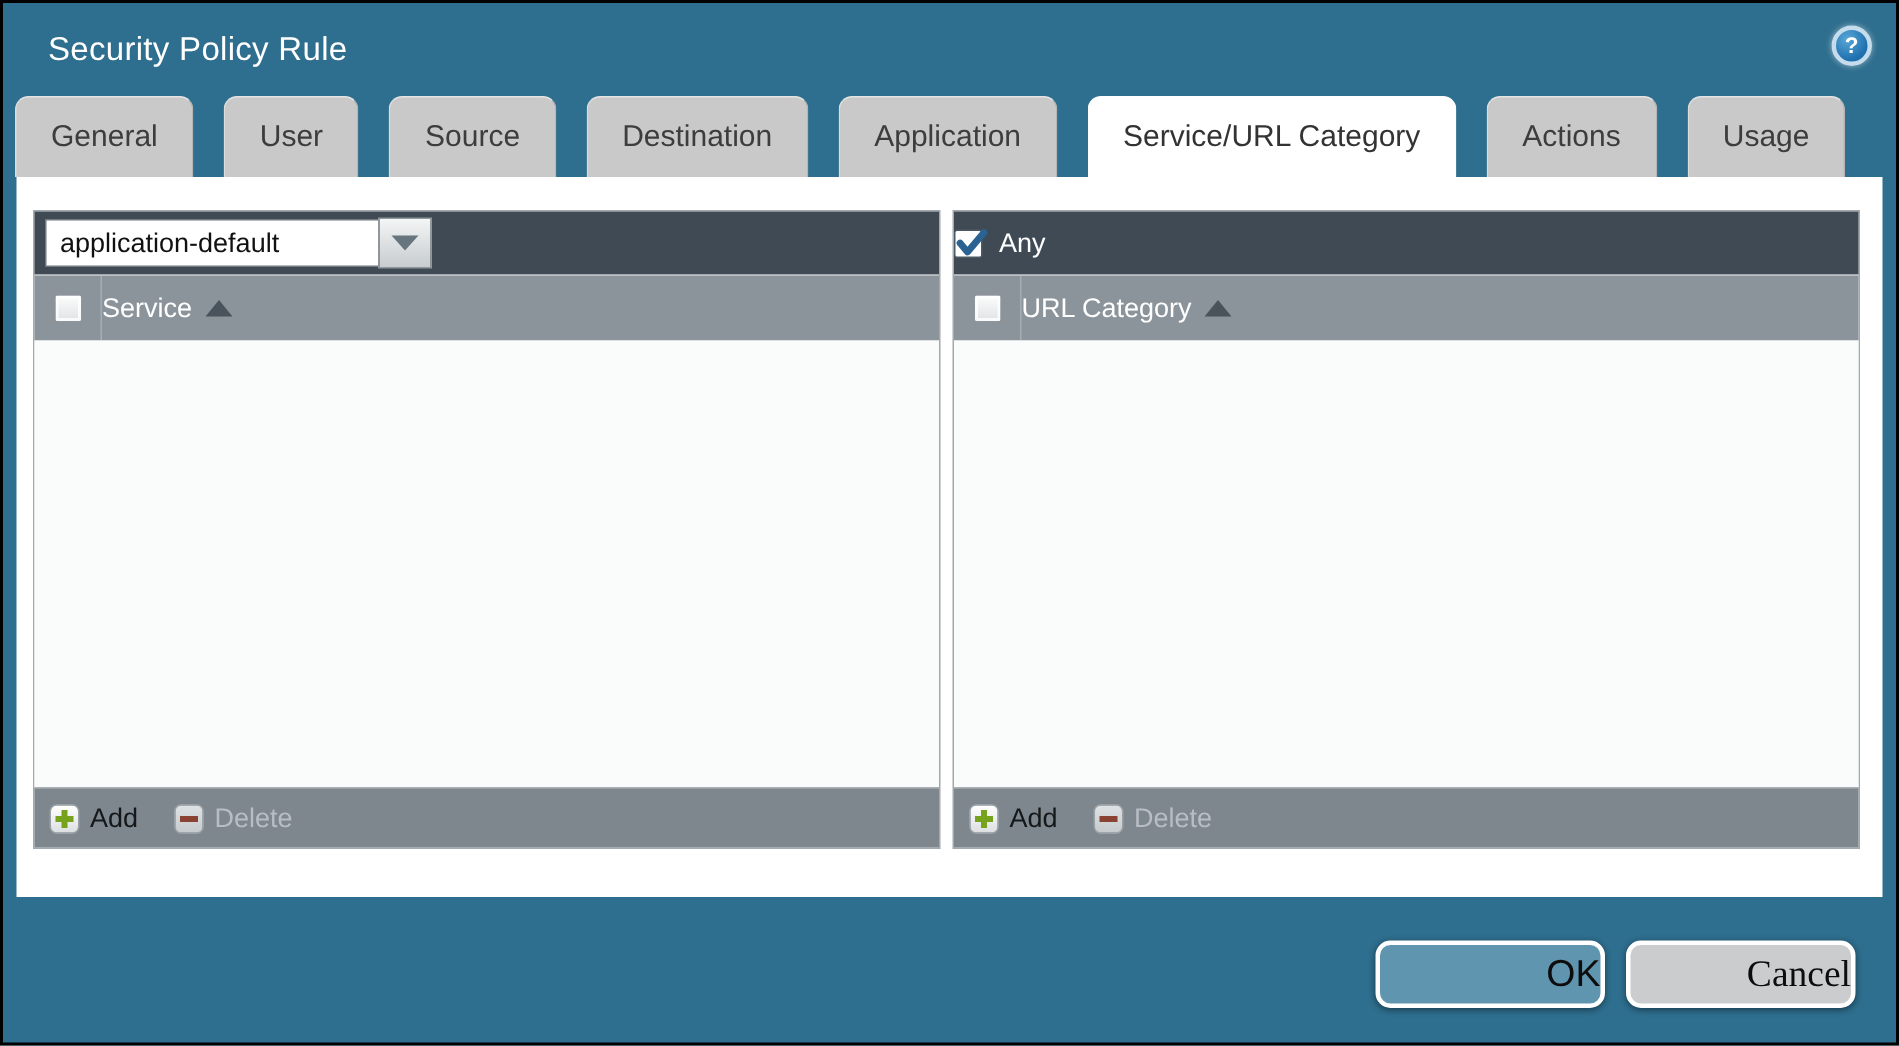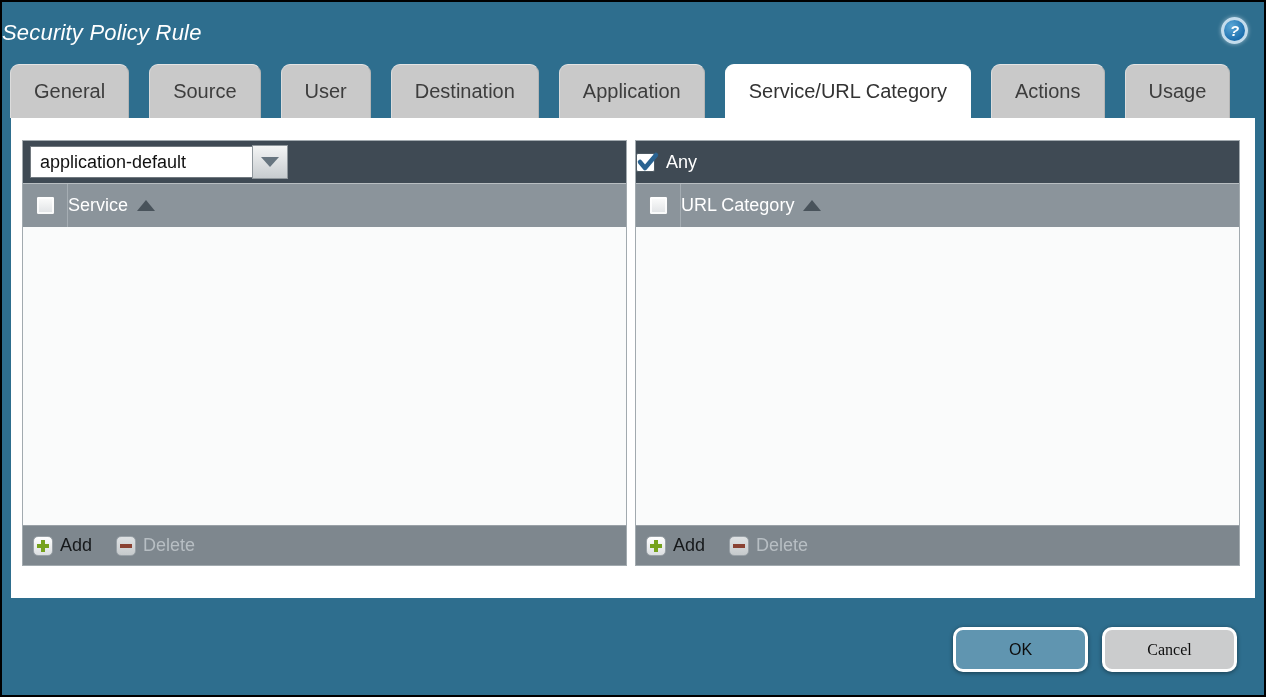--- a/index.html
+++ b/index.html
@@ -13,21 +13,21 @@
     background: #2e6e8e;
     border: 2px solid #000;
     display: flex; flex-direction: column;
     overflow: hidden;
   }
 
   
   .titlebar {
     height: 62px; flex: 0 0 62px;
     display: flex; align-items: center;
-    position: relative; font-style: italic;
+    padding-left: 30px; position: relative;
   }
   .titlebar .title {
     color: #fff; font-size: 22px; font-weight: 400; letter-spacing: 0.2px;
   }
   .help-icon {
     position: absolute; right: 16px; top: 15px;
     width: 27px; height: 27px; border-radius: 50%;
     background: radial-gradient(circle at 35% 30%, #5aa7d6, #1d6fae 70%);
     border: 3px solid #c4dcec;
     color: #fff; font-size: 15px; font-weight: bold;
@@ -161,46 +161,47 @@
   .tool-label-del { color: #b7bec3; font-size: 18px; }
   .tool-btn.disabled { cursor: default; }
 
   
   .dialog-footer {
     flex: 1 1 auto;
     display: flex; align-items: flex-end; justify-content: flex-end;
     gap: 14px; padding: 0 27px 23px 0;
   }
   .btn {
-    width: 135px; height: 45px;
+    width: 153px; height: 45px;
     border-radius: 10px; border: 3px solid #fff;
     font-family: "Liberation Sans", sans-serif;
-    font-size: 16px; color: #0d0d0d;
+    font-size: 25px; color: #0d0d0d;
     cursor: pointer;
     box-shadow: 0 1px 4px rgba(0,0,0,0.45);
+    text-align: right;
   }
   .btn-ok { background: #6095b0; }
   .btn-cancel { background: #cbcccd; font-family: Liberation Serif, serif; }
 </style>
 </head>
 <body>
 
 <div class="dialog">
 
   <div class="titlebar">
     <span class="title">Security Policy Rule</span>
     <div class="help-icon">
       <span>?</span>
     </div>
   </div>
 
   <div class="tabs">
     <div class="tab">General</div>
+    <div class="tab">User</div>
     <div class="tab">Source</div>
-    <div class="tab">User</div>
     <div class="tab">Destination</div>
     <div class="tab">Application</div>
     <div class="tab active">Service/URL Category</div>
     <div class="tab">Actions</div>
     <div class="tab">Usage</div>
   </div>
 
   <div class="content">
 
     <div class="panel">

